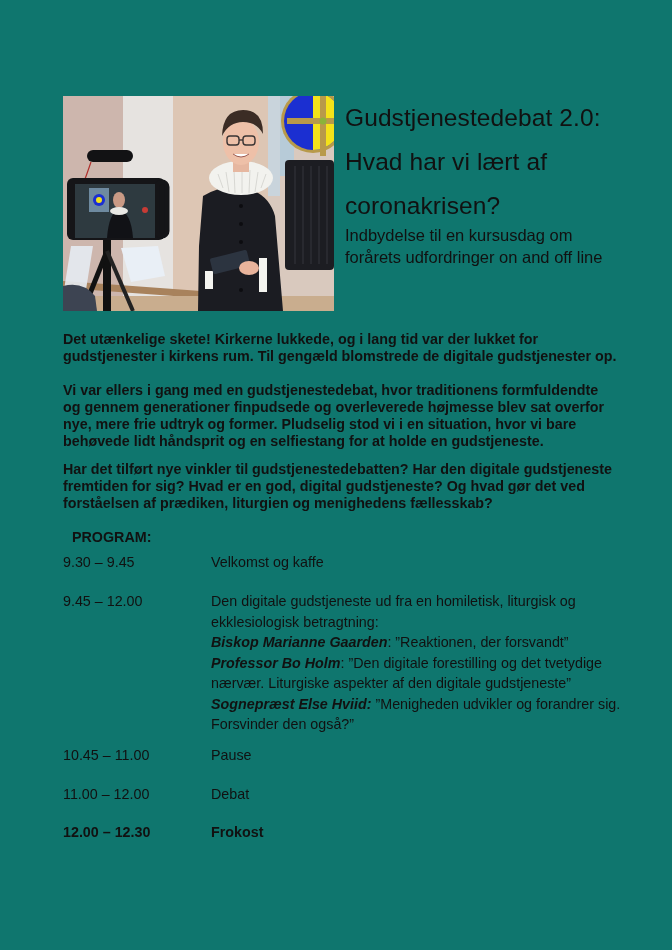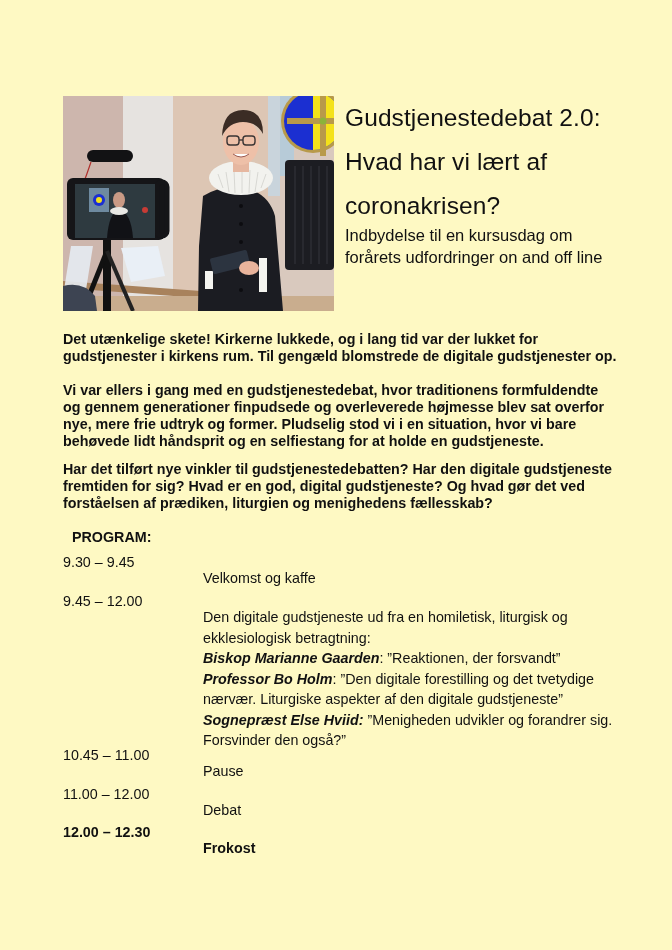--- a/index.html
+++ b/index.html
@@ -1,18 +1,18 @@
 <!DOCTYPE html>
 <html><head>
 <meta charset="utf-8">
 <style>
   html, body { margin:0; padding:0; background:#ffffff; }
   body { width:672px; height:950px; position:relative; overflow:hidden;
          font-family:"Liberation Sans", "DejaVu Sans", sans-serif; color:#111; }
-  .page { position:absolute; left:0; top:0; width:672px; height:950px; background:#fef9c3; }
+  .page { position:absolute; left:0; top:0; width:672px; height:950px; background:#0f766e; }
 
   
   .photo { position:absolute; left:63px; top:96px; width:271px; height:215px; overflow:hidden;
            background:#d9cabf; }
   .photo svg { display:block; width:100%; height:100%; }
 
   
   .title { position:absolute; left:345px; top:96px; width:300px;
            font-size:24.5px; line-height:44px; font-weight:normal; letter-spacing:0.1px; }
   .subtitle { position:absolute; left:345px; top:224px; width:270px;
@@ -21,21 +21,21 @@
 
   .body { position:absolute; left:63px; width:555px; font-size:14.3px; line-height:17px; margin:0;font-weight:bold; }
   .p1 { top:331px; }
   .p2 { top:382px; }
   .p3 { top:461px; }
 
   .program-heading { position:absolute; left:72px; top:527px; font-size:14.3px; font-weight:bold; line-height:20px; }
 
   .prog-row { position:absolute; left:63px; width:560px; font-size:14.3px; line-height:20.5px; }
   .prog-row .time { position:absolute; left:0; top:0; width:140px; }
-  .prog-row .desc { position:absolute; left:140px; top:0; width:410px;margin-top:16px; }
+  .prog-row .desc { position:absolute; left:148px; top:0; width:410px; }
   .prog-row.bold { font-weight:bold; }
   .speaker { font-weight:bold; font-style:italic; }
 </style>
 </head>
 <body>
 
 <div class="page">
 
   <div class="photo" title="Priest in black robe and white ruff collar smiling in a church, holding a tablet, in front of a tablet camera rig on a tripod; stained glass window with yellow cross on blue behind her">
     <svg viewBox="0 0 271 215" preserveAspectRatio="none">

